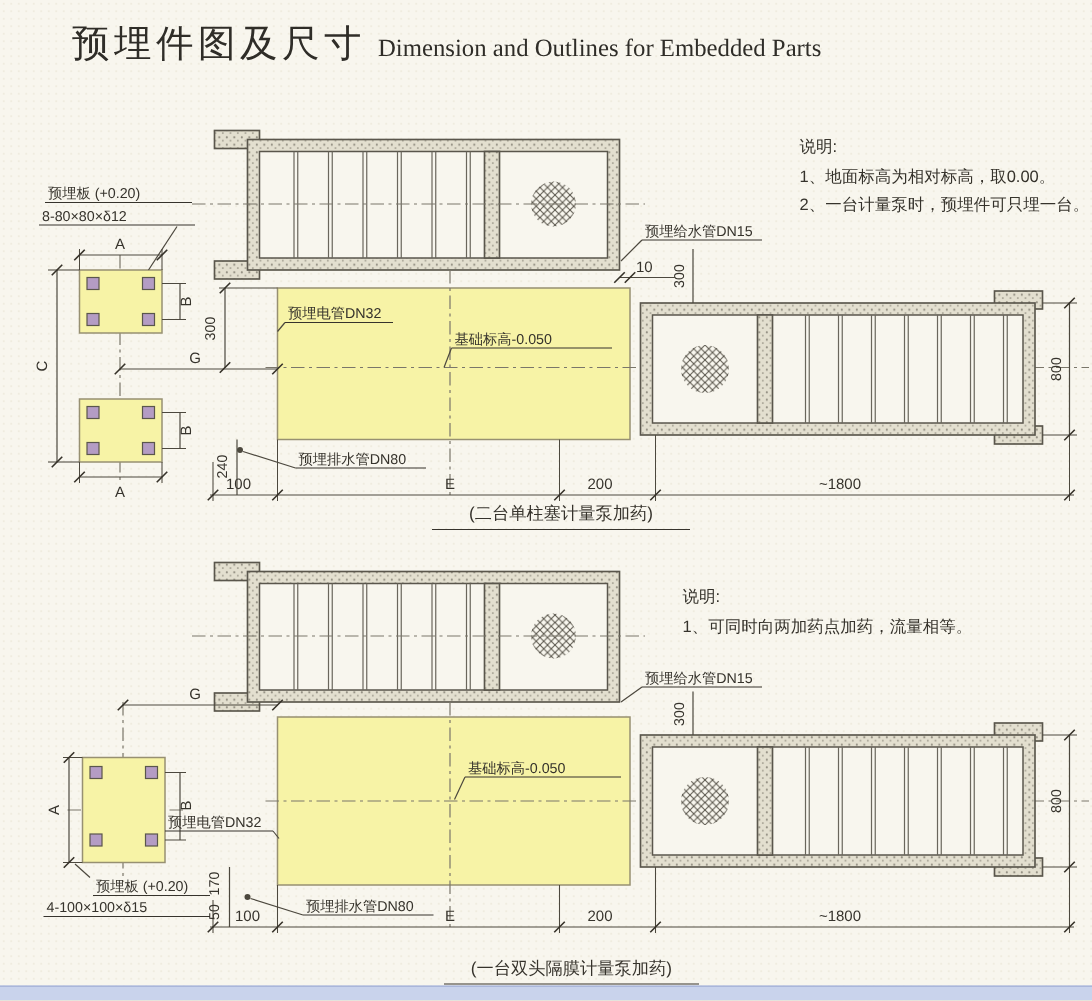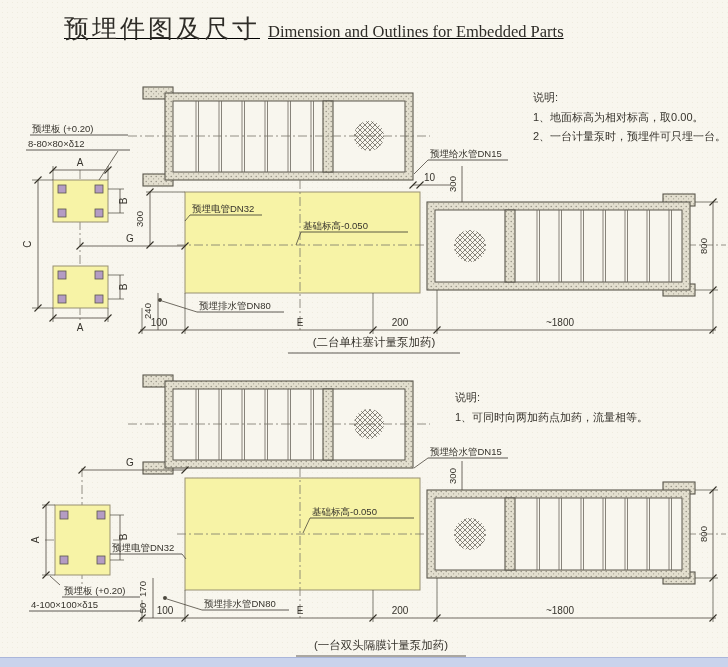--- a/index.html
+++ b/index.html
@@ -3,21 +3,21 @@
 <meta charset="utf-8">
 <style>
   html,body{margin:0;padding:0;background:#dcd8ca;}
   .sheet{
     position:relative;width:728px;height:667px;overflow:hidden;
     background:#f8f6ee;
     background-image:radial-gradient(#efecdf 0.8px, transparent 0.9px);
     background-size:5px 5px;
     font-family:"Liberation Sans",sans-serif;
   }
-  .title-row{position:absolute;left:64px;top:12px;white-space:nowrap;text-decoration:underline;}
+  .title-row{position:absolute;left:48px;top:12px;white-space:nowrap;}
   .title-zh{font-family:"Liberation Serif",serif;font-size:25px;color:#2f2d28;letter-spacing:3px;}
   .title-en{font-family:"Liberation Serif",serif;font-size:16.5px;color:#2f2d28;margin-left:8px;}
   .bottom-strip{position:absolute;left:0;bottom:0;width:728px;height:9px;background:#c9d3ec;border-top:1px solid #aab6da;}
   svg{position:absolute;left:0;top:0;}
   svg text{fill:#36332c;font-family:"Liberation Sans",sans-serif;}
   .t9{font-size:9.5px}
   .t10{font-size:10px}
   .t11{font-size:11px}
   .cap{font-size:11.5px}
   .mid{text-anchor:middle}

